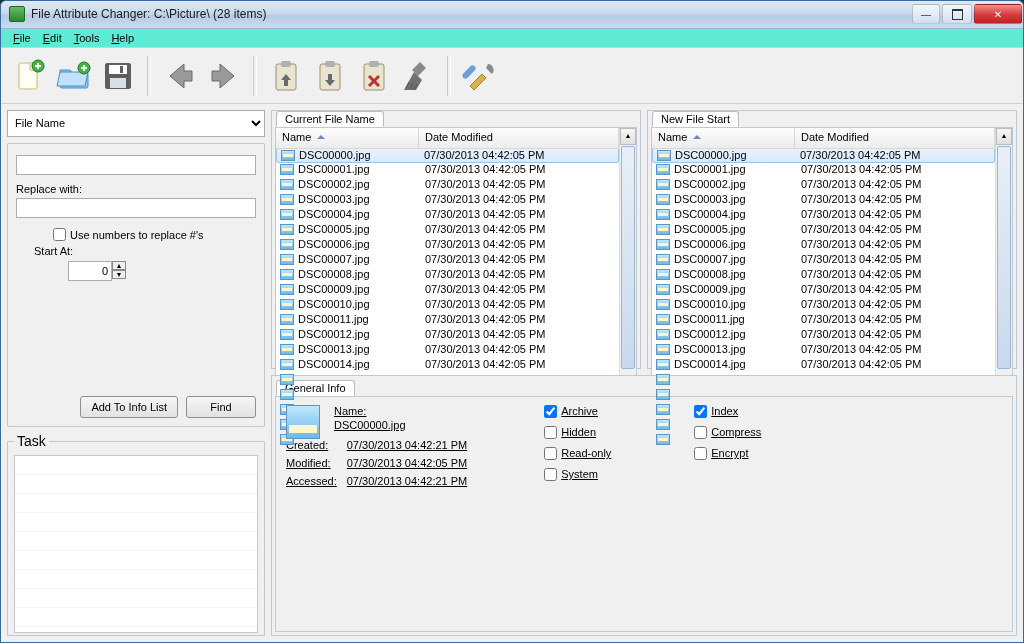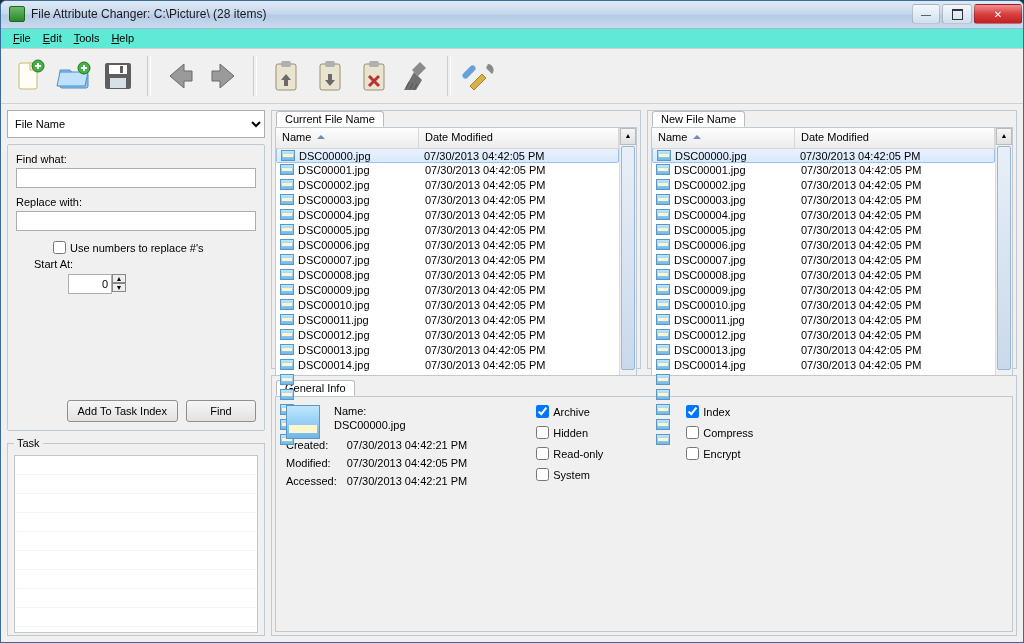--- a/index.html
+++ b/index.html
@@ -91,21 +91,21 @@
     background:#f0f0f0;
     border:1px solid #c0c8d0;
     border-radius:2px;
     padding:8px;
     position:relative;
   }
   fieldset.gb {
     border:1px solid #c0c8d0;
     padding: 6px 6px 2px 6px;
   }
-  fieldset.gb > legend { font-size:11px; padding:0 3px; background:#f0f0f0;}
+  fieldset.gb > legend { font-size:14px; padding:0 3px; background:#f0f0f0;}
 
   
   select, input[type=text], input[type=number] {
     font: inherit; border:1px solid #abadb3;
     background: #fff; padding: 2px 3px;
   }
   select { height:28px; }
   input[type=text] { height:20px; }
   button.btn {
     font: inherit; padding: 2px 10px;
@@ -165,21 +165,21 @@
   .scroll-fake {
     width:17px; background:#f0f0f0; border-left:1px solid #ddd;
     display:flex;flex-direction:column;
   }
   .scroll-fake .sbtn{height:17px;background:linear-gradient(#f6f6f6,#e0e0e0);border:1px solid #bbb;font-size:7px;text-align:center;line-height:14px;}
   .scroll-fake .thumb{flex:0 0 70%; margin:1px; background:linear-gradient(#e8eff7,#c9d9ec);border:1px solid #9ab6d6;border-radius:2px;}
   .scroll-fake .track{flex:1;}
 
   
   .geninfo { height:156px; }
-  .gi-body { display:flex; padding:8px 10px; gap:32px; }
+  .gi-body { display:flex; padding:8px 10px; gap:40px;text-decoration:underline; }
   .gi-left { display:flex; gap:16px; }
   .gi-thumb { width:34px;height:34px;background:linear-gradient(#bfe7ff,#6fb7e8);border:1px solid #5a97c4; position:relative;}
   .gi-thumb::after{content:"";position:absolute;left:2px;right:2px;bottom:5px;height:8px;background:#fff6d0;}
   .gi-fields { display:grid; grid-template-columns: auto auto; gap:6px 10px; align-items:center; }
   .gi-label { font-weight:normal; }
   .gi-attrs { display:grid; grid-template-columns: 120px 120px; gap:8px 30px; align-content:start; }
 </style>
 </head>
 <body>
 
@@ -277,21 +277,20 @@
     </div>
   </div>
 
   <div class="main">
     <div class="left-col">
       <select style="width:100%">
         <option>File Name</option>
       </select>
 
       <div class="groupbox find-panel">
-        <div>Find what:</div>
         <input type="text" style="width: 100%; margin: 3px 0px 8px;" value="">
         <div>Replace with:</div>
         <input type="text" style="width: 100%; margin: 3px 0px 10px;" value="">
         <label class="ck">
           <input type="checkbox" style="">
           <span>Use numbers to replace #'s</span>
         </label>
         <div class="num-row">
           <span>Start At:</span>
         </div>
@@ -300,21 +299,21 @@
           <div class="spin">
             <input type="text" value="0" style="">
             <div class="spbtns">
               <div class="sp">▲</div>
               <div class="sp">▼</div>
             </div>
           </div>
         </div>
         <div class="grow"></div>
         <div class="find-buttons">
-          <button class="btn">Add To Task Index</button>
+          <button class="btn">Add To Info List</button>
           <button class="btn">Find</button>
         </div>
       </div>
 
       <fieldset class="gb task-box">
         <legend>Task</legend>
         <div class="task-list"></div>
       </fieldset>
     </div>
 
@@ -438,21 +437,21 @@
               <div class="sbtn">▲</div>
               <div class="thumb"></div>
               <div class="track"></div>
               <div class="sbtn">▼</div>
             </div>
           </div>
         </div>
 
         <div class="filepanel">
           <div class="tabrow">
-              <div class="tab">New File Name</div>
+              <div class="tab">New File Start</div>
             </div>
           <div class="listwrap">
             <div class="listview">
               <div class="lv-head">
                 <div class="lv-h name sort">Name</div>
                 <div class="lv-h date">Date Modified</div>
               </div>
               <div class="lv-body" id="new-body">
                   <div class="lv-row sel">
                     <span class="file-ico"></span>

